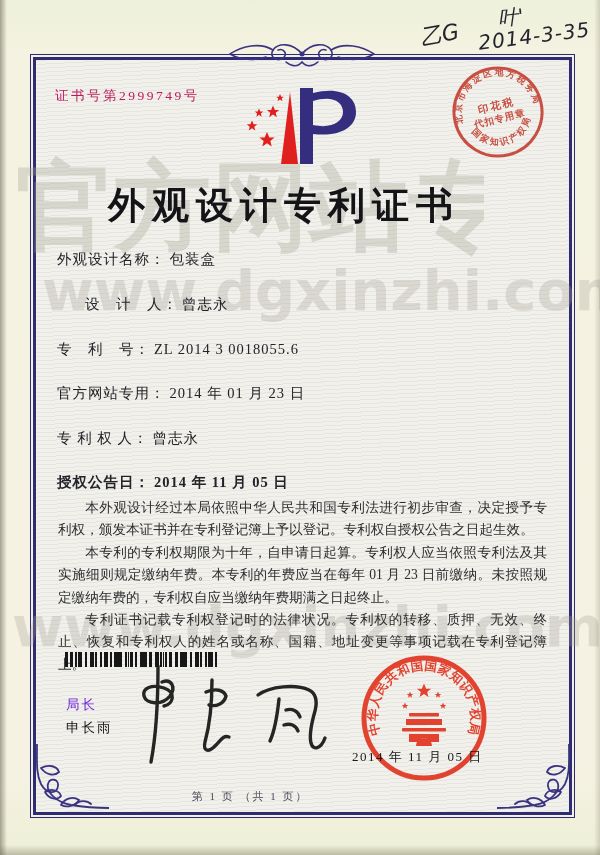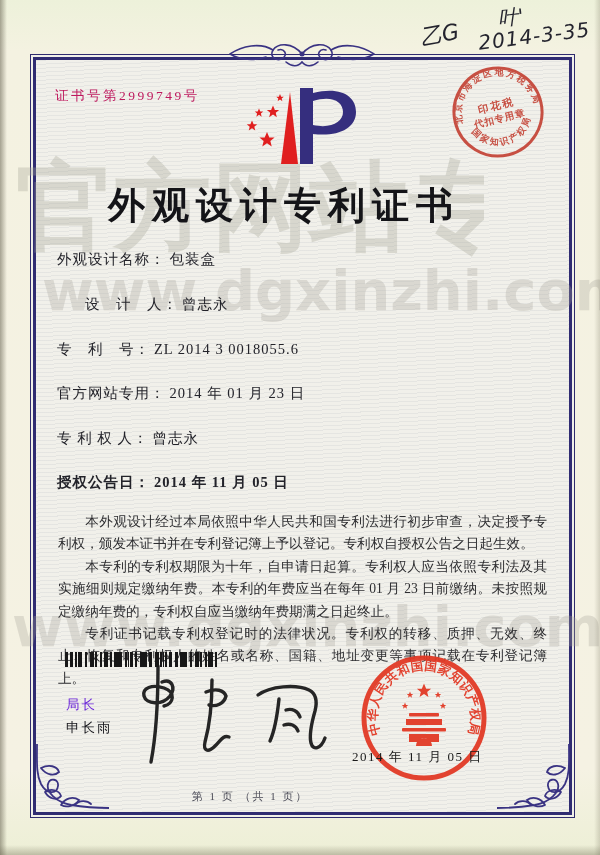--- a/index.html
+++ b/index.html
@@ -30,21 +30,21 @@
   .cert-no{left:55px;top:87px;font-size:13.5px;letter-spacing:2.5px;color:#be185d;z-index:3;}
   .logo{left:238px;top:84px;z-index:3;}
   .title{left:0;top:181px;width:568px;text-align:center;font-size:37px;font-weight:bold;
          letter-spacing:7px;color:#141418;z-index:3;}
   
   .field{left:57px;font-size:14.5px;color:#23232a;z-index:3;letter-spacing:1px;}
   .field .val{margin-left:4px;}
   .f0{top:250px;} .f1{top:295px;margin-left:28px;} .f2{top:340px;} .f3{top:384px;} .f4{top:429px;} .f5{top:473px;font-weight:bold;}
   
   .paras{left:58px;top:497px;width:489px;z-index:3;color:#2d2d30;font-size:13.6px;
-         line-height:22.4px;text-align:justify;margin-top:14px;}
+         line-height:22.4px;text-align:justify;}
   .paras p{margin:0;text-indent:2em;}
   
   .barcode{left:65px;top:652px;width:154px;height:15px;z-index:3;background-color:transparent;
     background-image:
       repeating-linear-gradient(90deg,#171717 0 2px,rgba(0,0,0,0) 2px 5px),
       repeating-linear-gradient(90deg,#171717 0 1px,rgba(0,0,0,0) 1px 7px),
       repeating-linear-gradient(90deg,#171717 0 3px,rgba(0,0,0,0) 3px 13px);}
   
   .sig-title{left:66px;top:696px;font-size:13.5px;color:#6d28d9;z-index:3;letter-spacing:2px;}
   .sig-name{left:66px;top:719px;font-size:13.5px;color:#17171c;z-index:3;letter-spacing:2px;}

